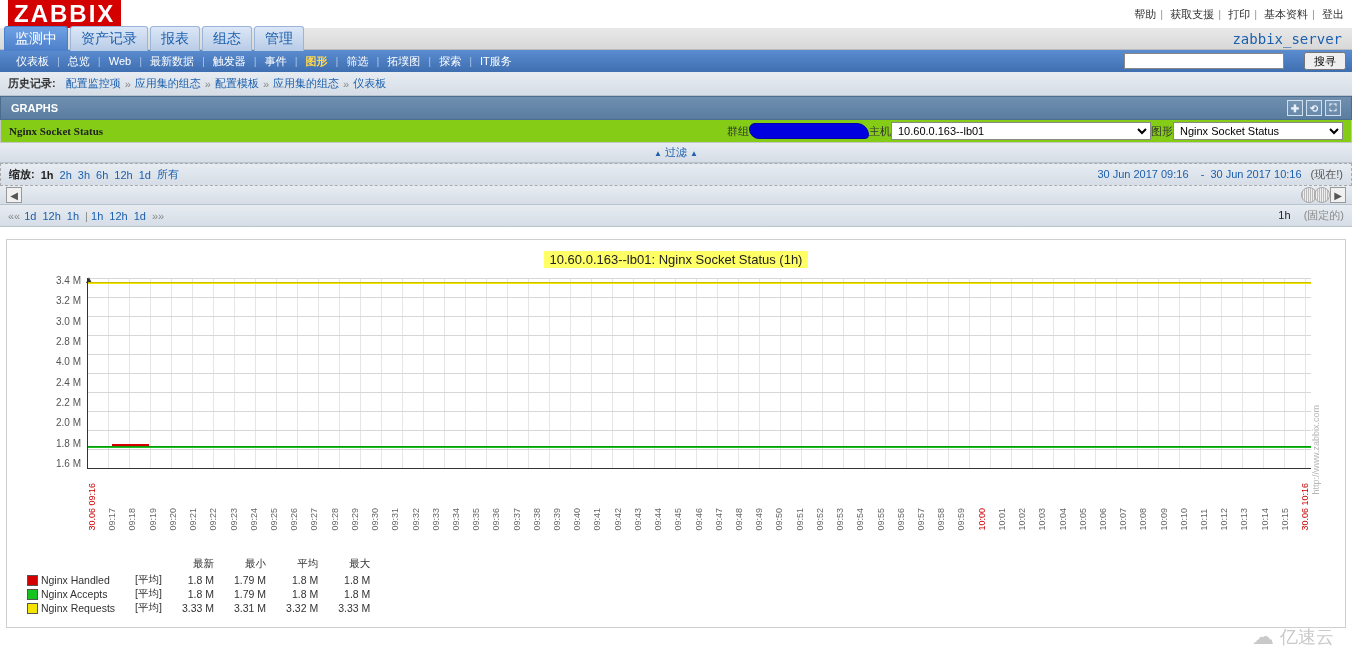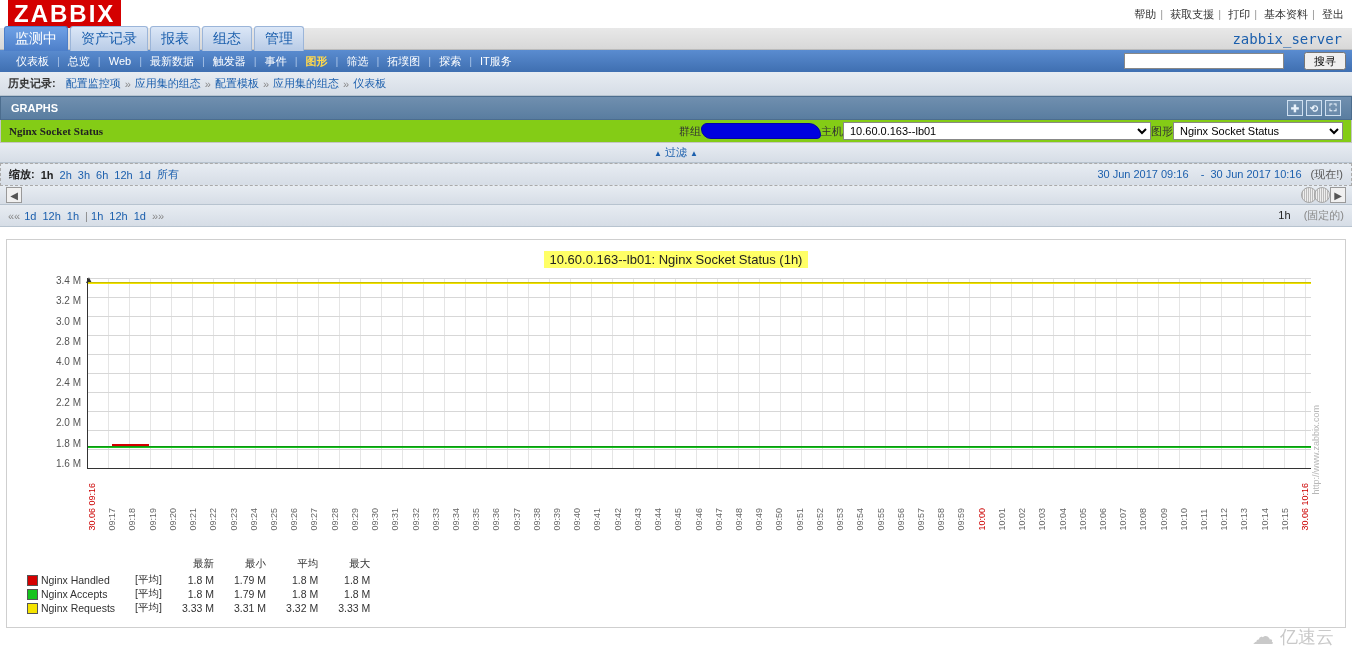--- a/index.html
+++ b/index.html
@@ -34,21 +34,21 @@
   .section-bar .sicons { margin-left: auto; display: flex; gap: 3px; }
   .sicon { width: 16px; height: 16px; border: 1px solid #cfe0f1; display: inline-flex; align-items: center; justify-content: center; background: rgba(255,255,255,0.08); cursor: pointer; font-size: 10px; color: #e9f2fb; }
 
   .filter-row { background: #84cc16; border: 1px solid #c5c5c5; display: flex; align-items: center; padding: 2px 8px; border-top: none; }
   .filter-row .title { font-weight: bold; color: #222; font-family: Verdana; }
   .filter-row .fright { margin-left: auto; display: flex; align-items: center; }
   .filter-row label { color: #333; }
   .hl-field { background: #ffff66; }
   .gp-scribble { display:inline-block; width:120px; height:16px; background:#0000e0; border-radius:6px 12px 4px 10px; border:1px solid #0000aa; }
   .filter-row select { font-size: 11px; height: 18px; padding: 0 2px; border: 1px solid #888; background:#fff; }
-  .sel-host { width: 308px; }
+  .sel-host { width: 260px; }
   .sel-graph { width: 170px; }
 
   .filter-link-row { background: linear-gradient(#e7ecf2,#d6dde6); text-align: center; padding: 2px; border-bottom: 1px solid #b7c3cf; }
   .filter-link-row a { color: #1b5fad; font-size: 11px; }
   .tri { font-size: 8px; }
 
   .zoom-row { background: linear-gradient(#e7ecf2,#d6dde6); padding: 3px 8px; display: flex; align-items: center; border: 1px dashed #aaa; }
   .zoom-row b { color: #222; margin-right: 6px; }
   .zoom-row a { color: #1b5fad; margin-right: 6px; }
   .zoom-range { margin-left: auto; color: #1b5fad; }

